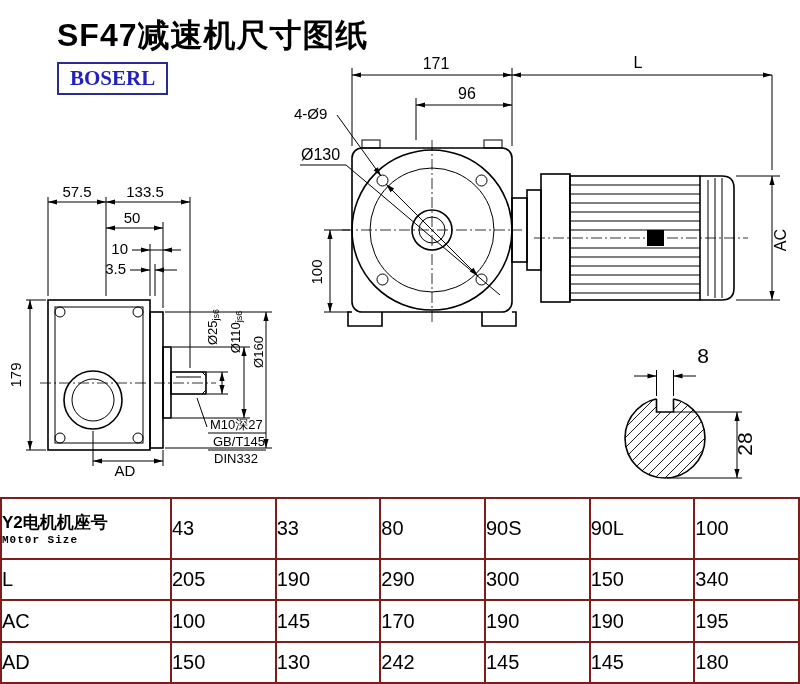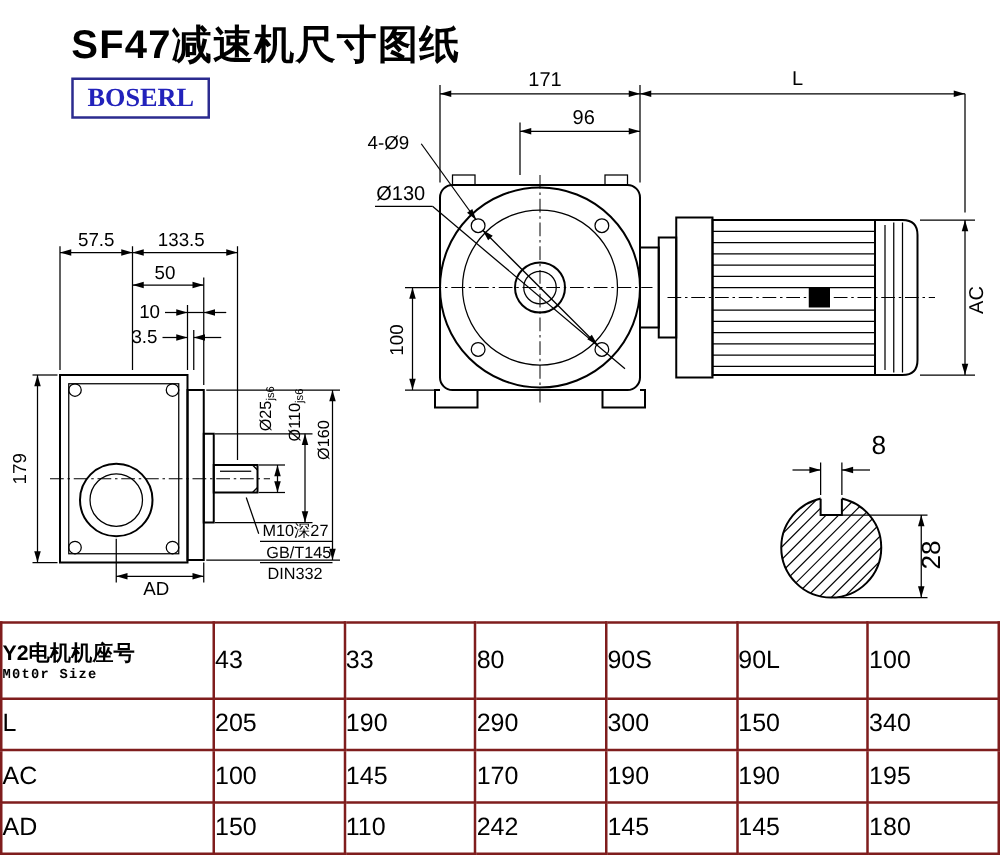--- a/index.html
+++ b/index.html
@@ -280,20 +280,20 @@
     <td>100</td>
     <td>145</td>
     <td>170</td>
     <td>190</td>
     <td>190</td>
     <td>195</td>
   </tr>
   <tr>
     <td>AD</td>
     <td>150</td>
-    <td>110</td>
+    <td>130</td>
     <td>242</td>
     <td>145</td>
     <td>145</td>
     <td>180</td>
   </tr>
 </tbody>
   </table>
 
 </body></html>

